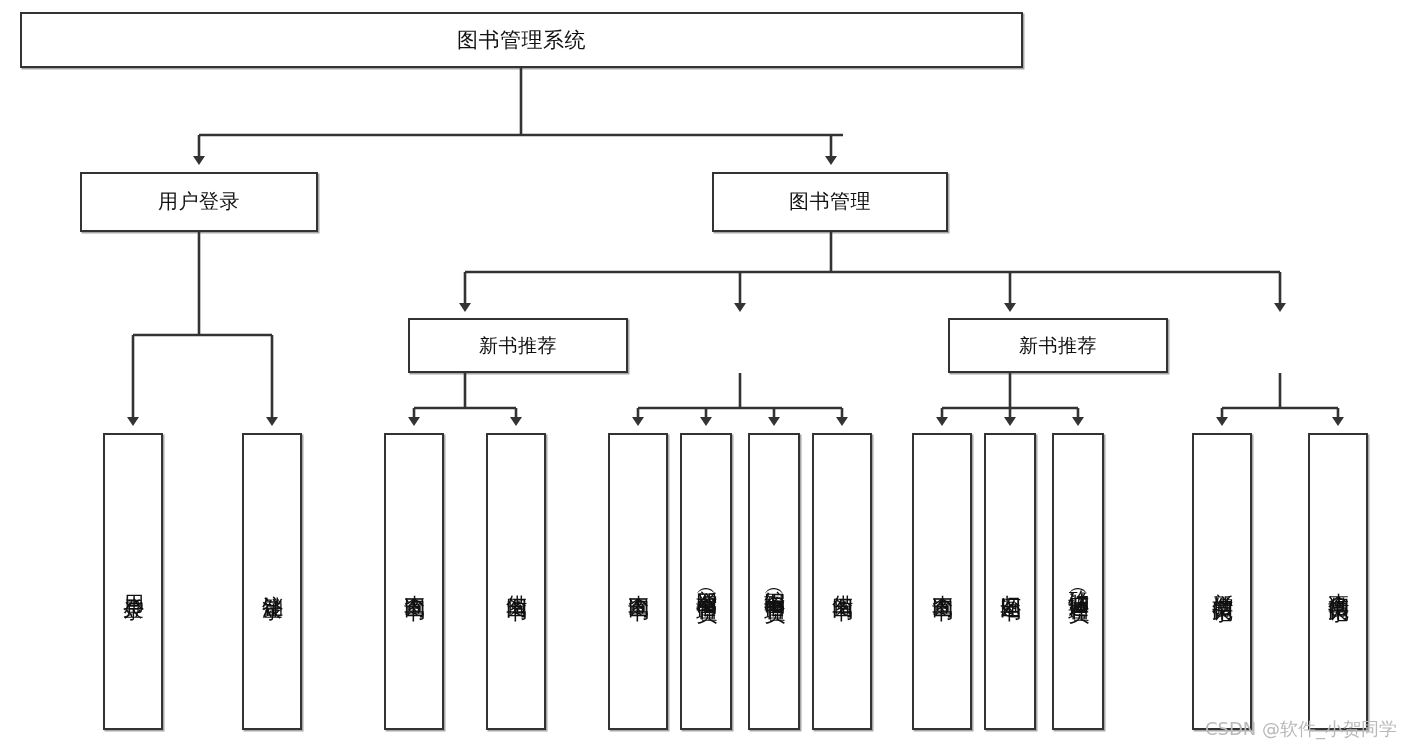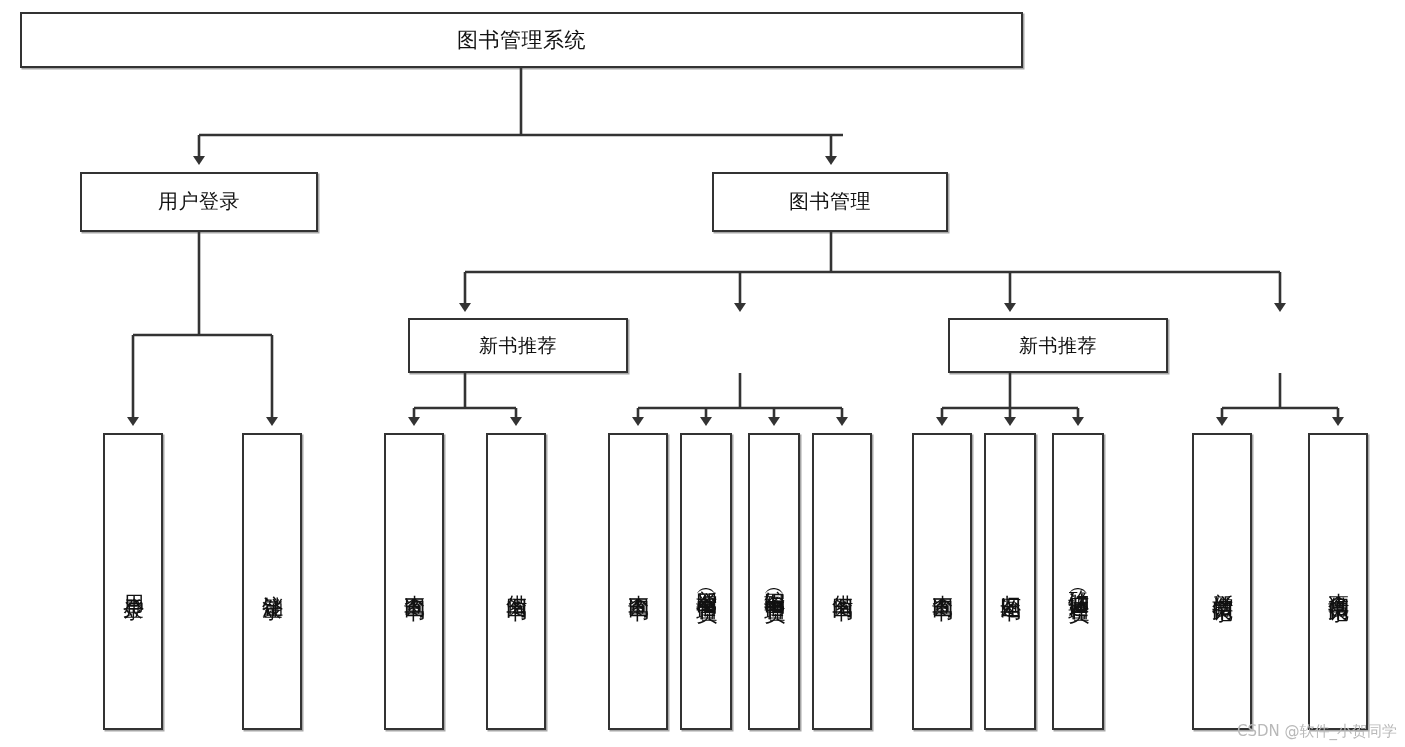--- a/index.html
+++ b/index.html
@@ -74,21 +74,21 @@
     max-height: 285px;
   }
   .node.leaf.wide {
     width: 52px;
   }
 
   .watermark {
     position: absolute;
     right: 8px;
     bottom: 6px;
-    font-size: 15px;
+    font-size: 18px;
     color: #b9b9b9;
     white-space: nowrap;
     z-index: 5;
     font-family: "DejaVu Sans", "Liberation Sans", sans-serif;
   }
 </style>
 </head>
 <body>
 
 <div id="canvas">

